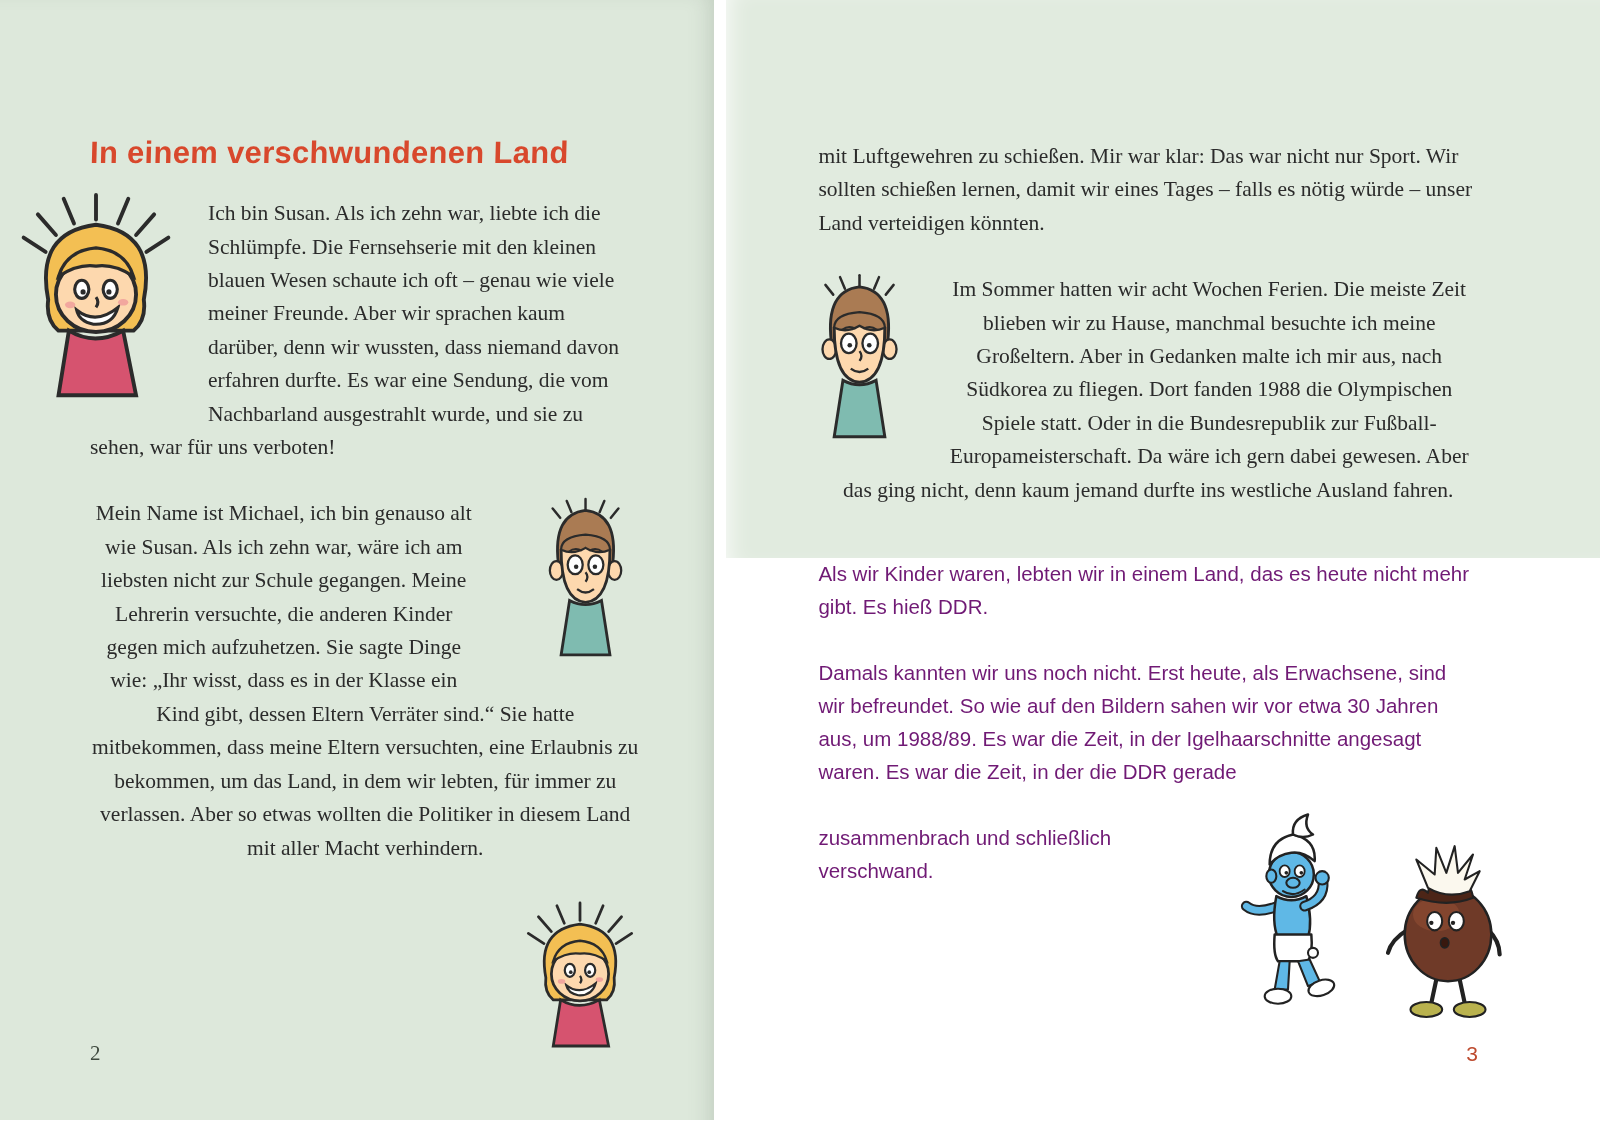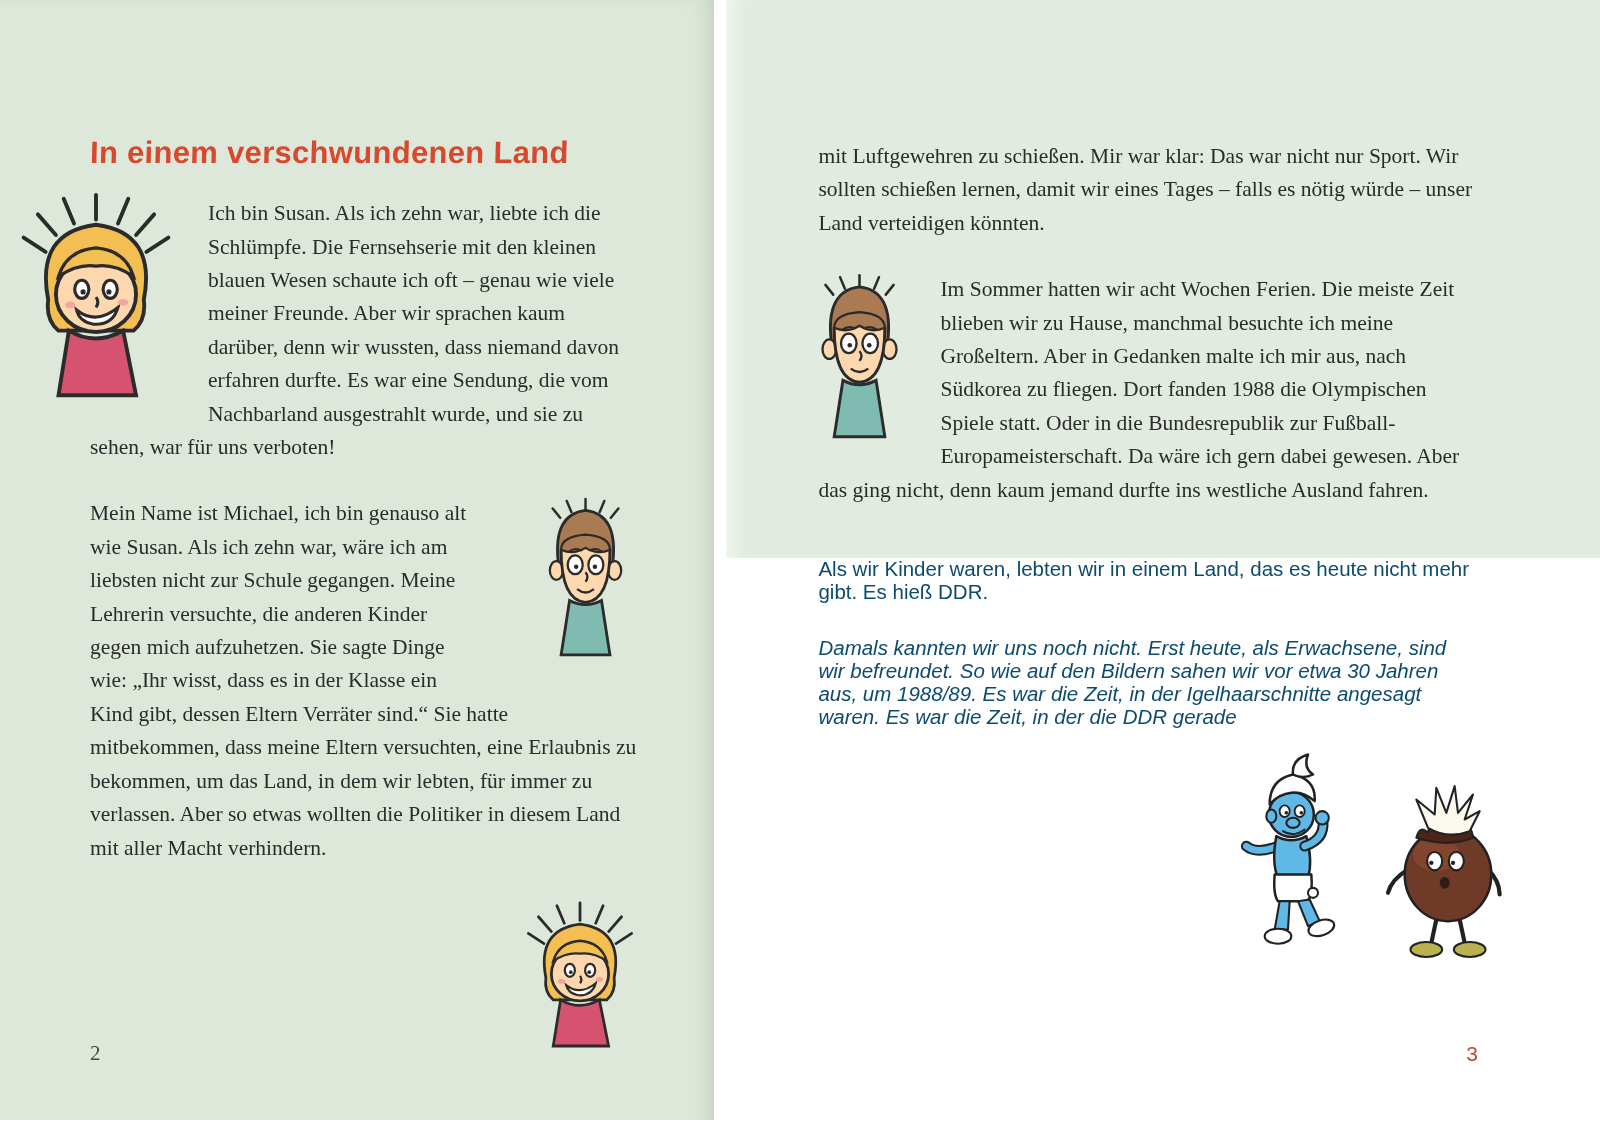--- a/index.html
+++ b/index.html
@@ -52,31 +52,31 @@
     letter-spacing:.3px;
     color:#d8482c;
     margin-bottom:26px;
     transform:skewX(-1.5deg);
   }
   .body-para {
     font-size:21.5px;
     line-height:33.4px;
     hyphens:auto;
   }
-  .body-para + .body-para { margin-top:33px; }
+  .body-para + .body-para { margin-top:33px;text-align:center; }
 
   .white-section { margin-top:50px; }
   .white-para {
     font-family:"Liberation Sans", sans-serif;
     font-size:20.5px;
-    line-height:23px;
-    color:#0c4a6e;
+    line-height:33px;
+    color:#701a75;
     hyphens:auto;
   }
-  .white-para + .white-para { margin-top:33px;font-style:italic; }
+  .white-para + .white-para { margin-top:33px; }
   .white-cont { margin-top:0; }
 
   
   .illu { display:block; }
   .illu svg { display:block; width:100%; height:100%; }
   .illu-susan-1 { float:left;  width:168px; height:207px; margin:-6px 28px 4px -78px; }
   .illu-michael-1 { float:right; width:108px; height:160px; margin:0 0 8px 55px; }
   .illu-susan-2 { float:right; width:120px; height:148px; margin:2px 0 6px 15px; }
   .illu-michael-2 { float:left;  width:112px; height:166px; margin:0 24px 6px -14px; }
   .illu-smurf-scene { float:right; width:350px; height:242px; margin:-40px -70px 0 18px; }
@@ -270,19 +270,20 @@
                   <path d="M276 128 L262 94 L284 112 L286 80 L298 110 L308 78 L312 110 L330 88 L320 118 L338 108 L326 132 Q300 142 276 128 Z" fill="#fbf8ee" stroke="#222" stroke-width="2.5"></path>
                   <ellipse cx="284" cy="168" rx="9" ry="11" fill="#fff" stroke="#222" stroke-width="2.5"></ellipse>
                   <ellipse cx="310" cy="168" rx="9" ry="11" fill="#fff" stroke="#222" stroke-width="2.5"></ellipse>
                   <circle cx="280" cy="170" r="2.6" fill="#222"></circle>
                     <circle cx="306" cy="170" r="2.6" fill="#222"></circle>
                   <ellipse cx="296" cy="194" rx="5" ry="6" fill="#38180e" stroke="#222" stroke-width="2"></ellipse>
                 </g>
               </g>
             </svg>
           </span>
+          <div>zusammenbrach und schließlich verschwand.</div>
         </div>
       </div>
     </div>
 
     <div class="page-number page-number-right">3</div>
   </div>
 </div>
 
 </body></html>

